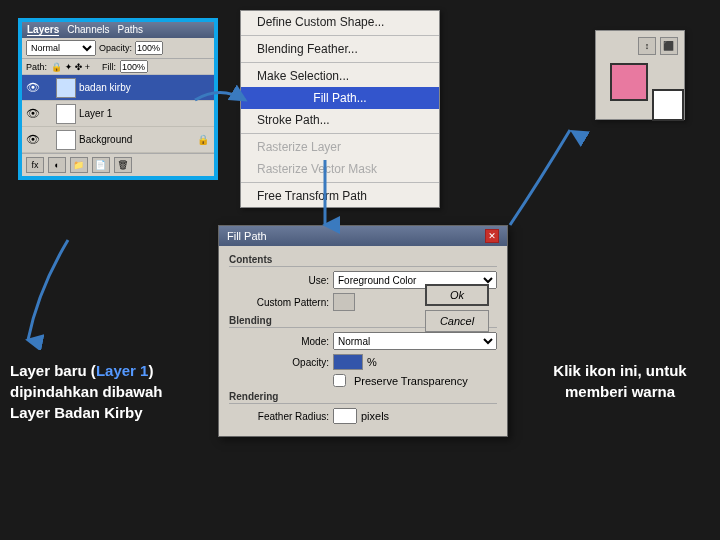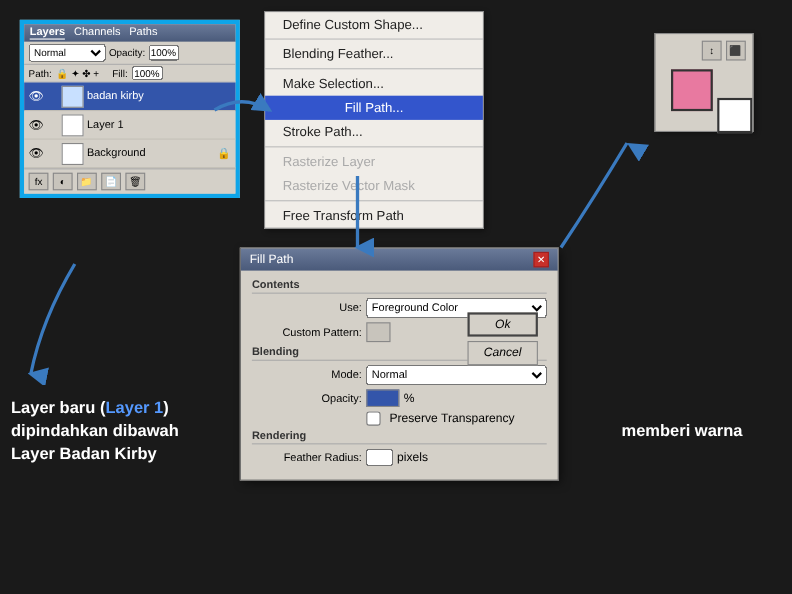--- a/index.html
+++ b/index.html
@@ -433,15 +433,15 @@
   <path d="M60,10 Q30,60 20,110" stroke="#3a7abf" stroke-width="3" fill="none" marker-end="url(#ah4)"></path>
 </svg>
 
 <div class="caption" style="left:10px; top:360px;">
   <span>Layer baru (<span class="highlight">Layer 1</span>)</span><br>
   <span>dipindahkan dibawah</span><br>
   <span>Layer Badan Kirby</span>
 </div>
 
 <div class="caption" style="right:20px; top:360px; text-align:center; width:160px;">
-  <br>
+  <span>Klik ikon ini, untuk</span><br>
   <span>memberi warna</span>
 </div>
 
 </body></html>

